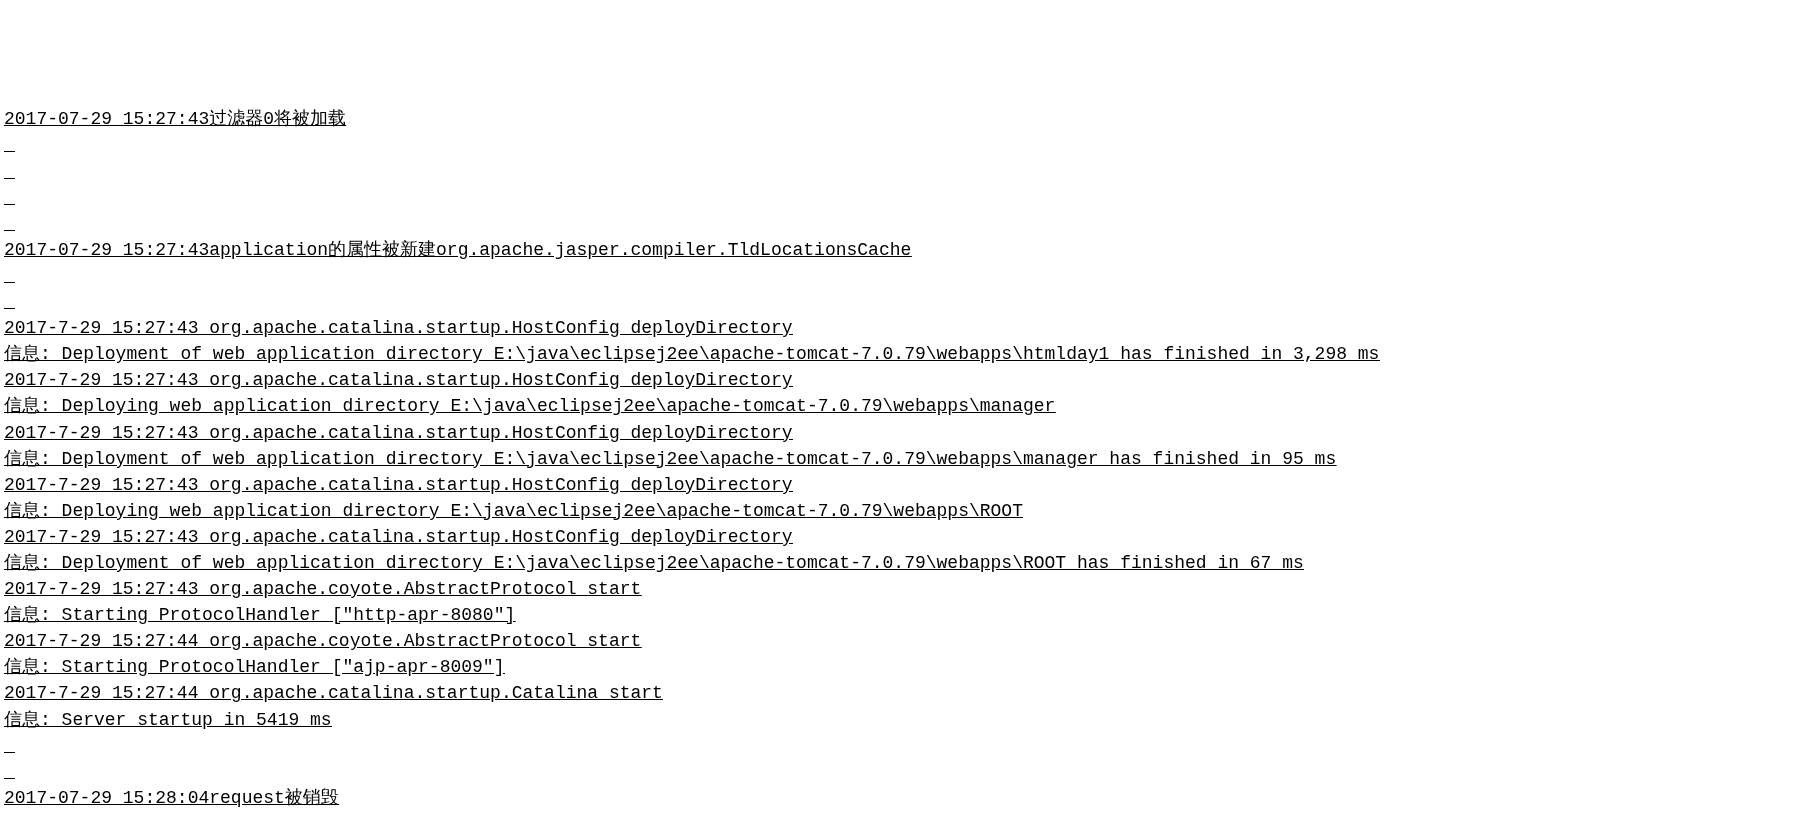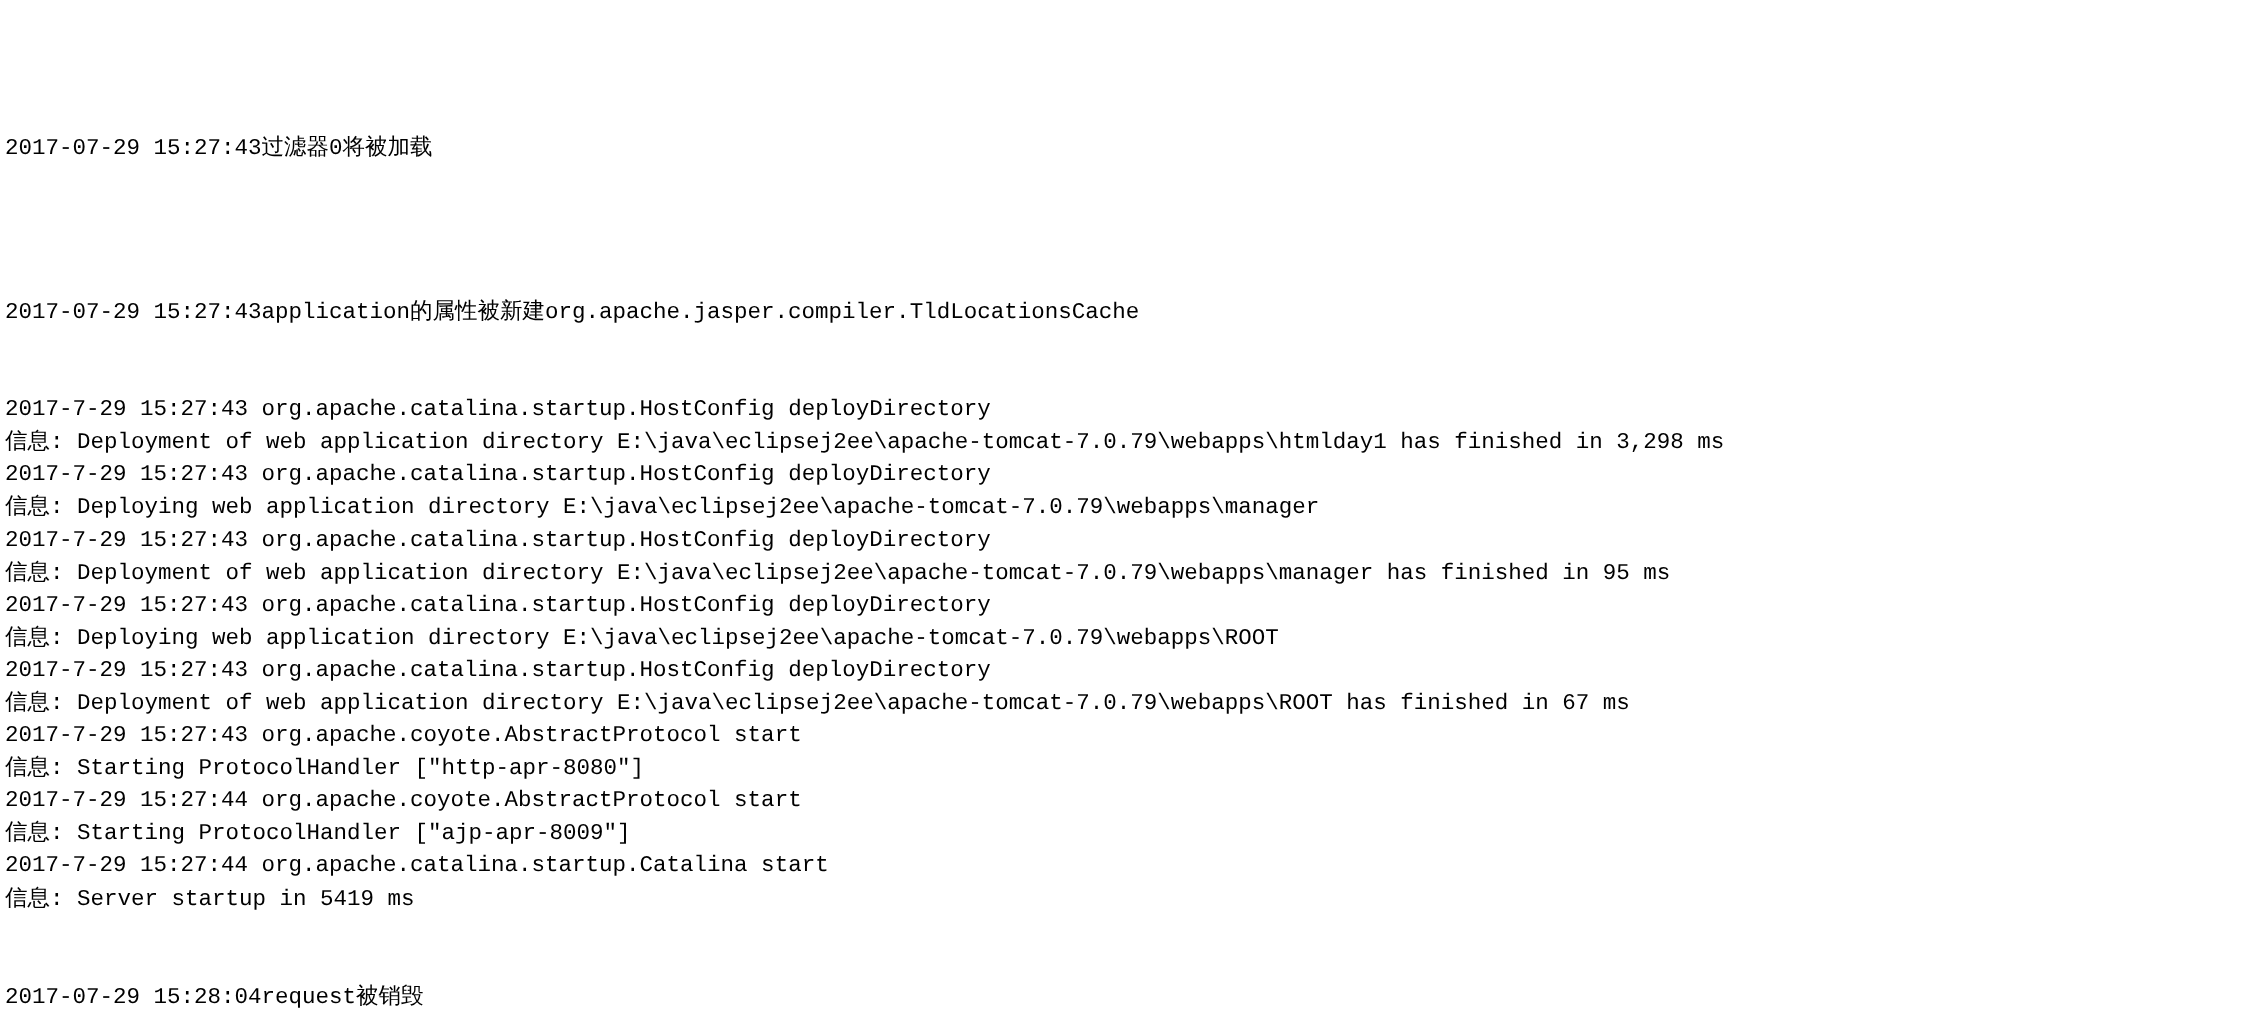--- a/index.html
+++ b/index.html
@@ -1,18 +1,19 @@
 <!DOCTYPE html>
 <html><head>
   <meta charset="utf-8">
   <style>
     * {
       margin: 0;
       padding: 0;
       box-sizing: border-box;
+      text-decoration: underline;
     }
     body {
       background: #ffffff;
       font-family: 'Courier New', Consolas, monospace;
       font-size: 18px;
       line-height: 1.45;
       color: #000000;
       padding: 2px 4px;
       white-space: pre;
       overflow-x: auto;

